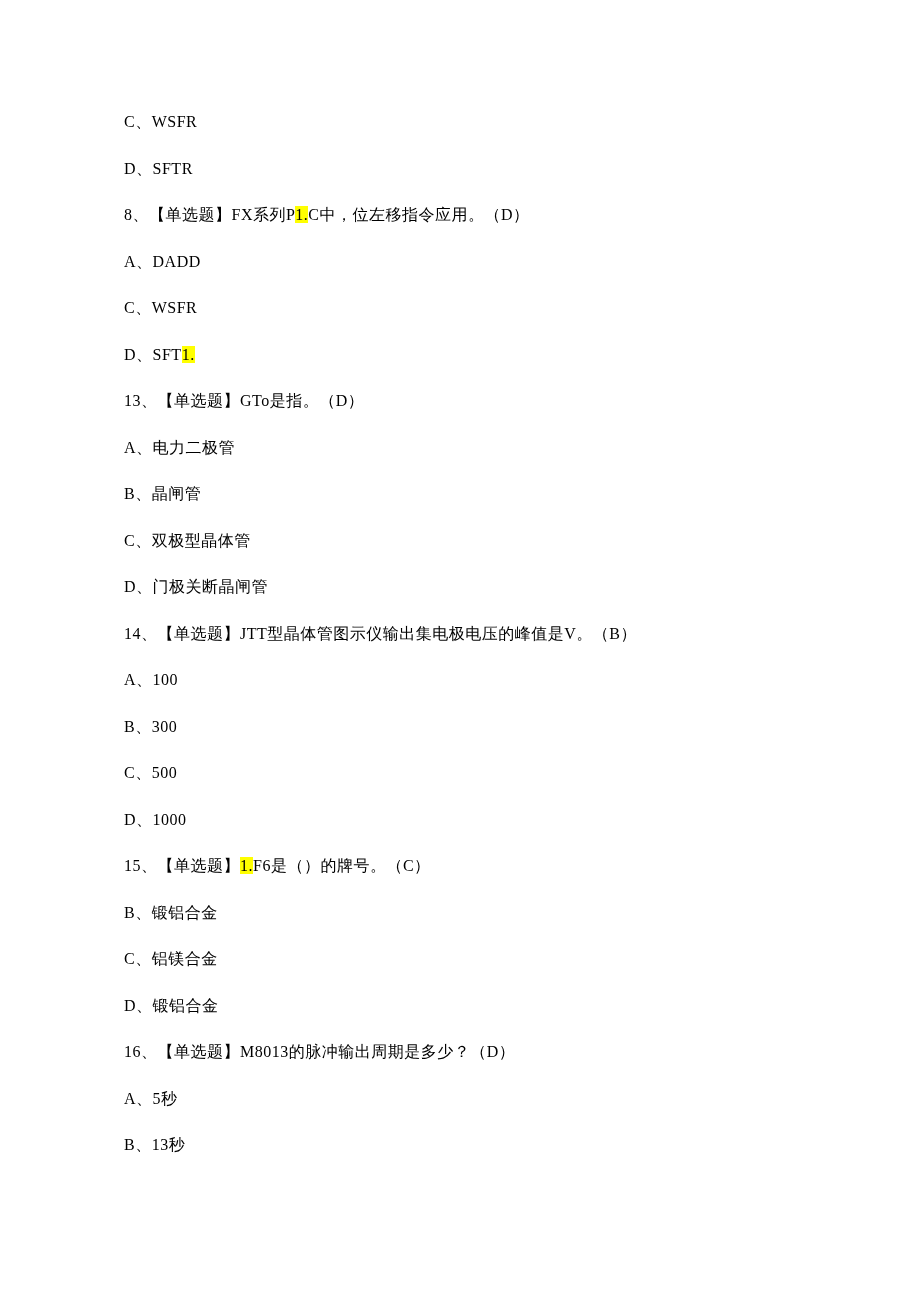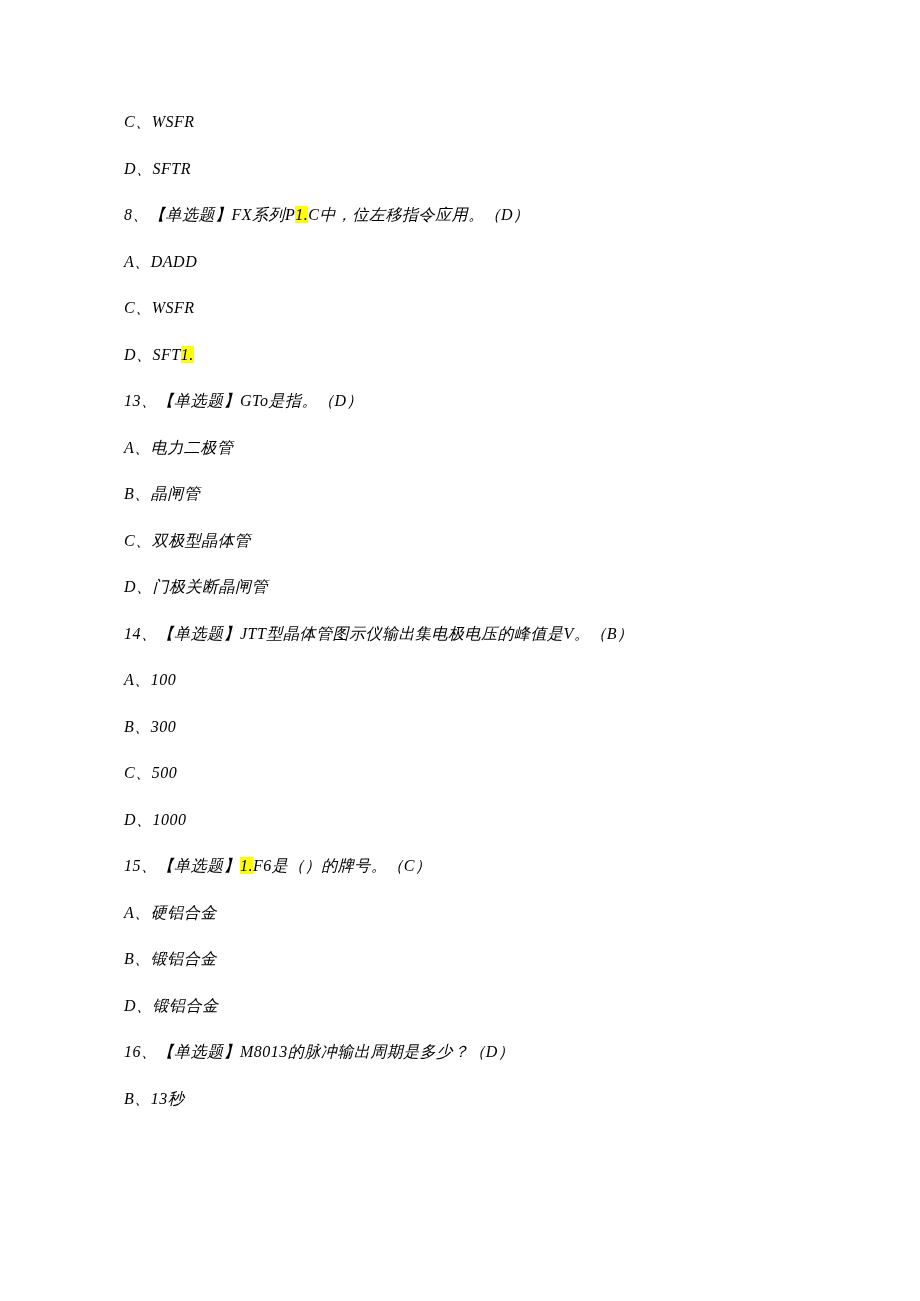--- a/index.html
+++ b/index.html
@@ -13,21 +13,20 @@
   }
   .page {
     width: 920px;
     min-height: 1301px;
     padding: 110px 100px 60px 124px;
     box-sizing: border-box;
   }
   .line {
     margin-bottom: 22.5px;
     letter-spacing: 0.5px;
-    font-style: italic;
   }
   .hl {
     background-color: #ffff00;
   }
 </style>
 </head>
 <body>
 
 <div class="page">
 
@@ -45,20 +44,21 @@
   <div class="line">C、双极型晶体管</div>
   <div class="line">D、门极关断晶闸管</div>
 
   <div class="line">14、【单选题】JTT型晶体管图示仪输出集电极电压的峰值是V。（B）</div>
   <div class="line">A、100</div>
   <div class="line">B、300</div>
   <div class="line">C、500</div>
   <div class="line">D、1000</div>
 
   <div class="line"><span>15、【单选题】</span><span class="hl">1.</span><span>F6是（）的牌号。（C）</span></div>
-  <div class="line">A、硬铝合金</div>
   <div class="line">B、锻铝合金</div>
+  <div class="line">C、铝镁合金</div>
   <div class="line">D、锻铝合金</div>
 
   <div class="line">16、【单选题】M8013的脉冲输出周期是多少？（D）</div>
+  <div class="line">A、5秒</div>
   <div class="line">B、13秒</div>
 
 </div>
 
 </body></html>

